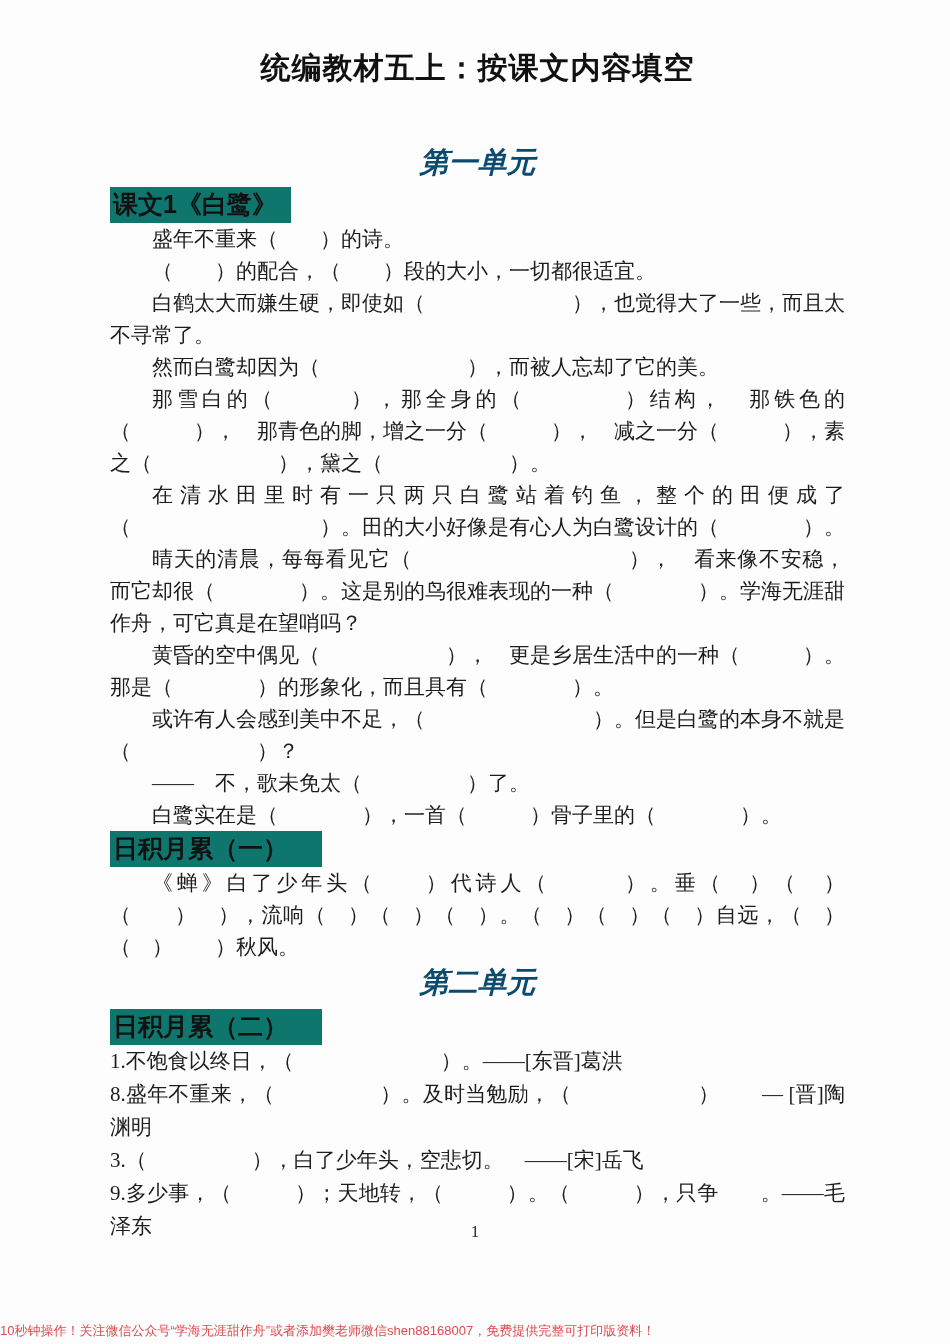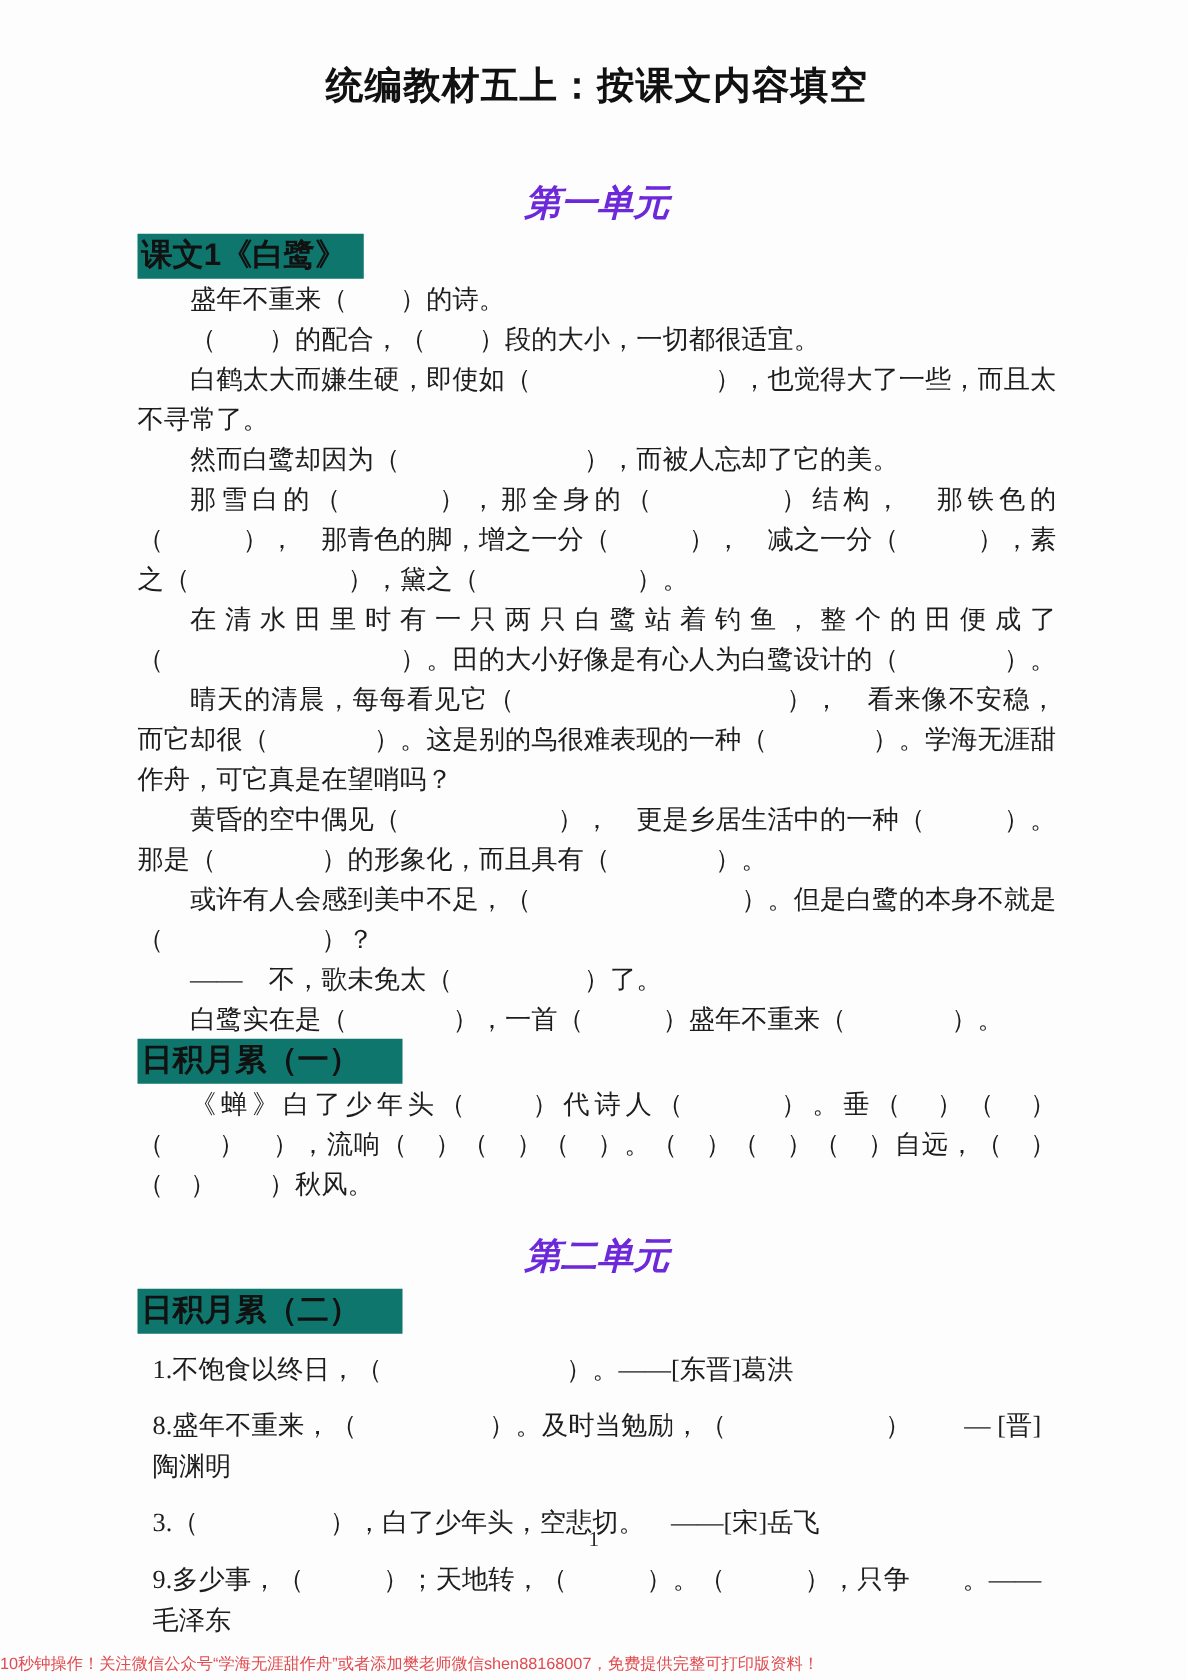--- a/index.html
+++ b/index.html
@@ -30,45 +30,45 @@
     letter-spacing: 1px;
     color: #111111;
   }
   .unit-title {
     margin: 0;
     text-align: center;
     font-family: "Liberation Serif", "DejaVu Serif", serif;
     font-style: italic;
     font-weight: 700;
     font-size: 29px;
-    color: #6d28d9;
+    color: #0c4a6e;
   }
   .unit-title.first { margin-top: 54px; margin-bottom: 4px; }
-  .unit-title.second { margin-top: 22px; margin-bottom: 6px; }
+  .unit-title.second { margin-top: 0; margin-bottom: 6px; }
   .section-head { margin: 0; line-height: 1; }
   .hl {
     display: inline-block;
     background: #0f766e;
     font-family: "Liberation Sans", "DejaVu Sans", sans-serif;
     font-weight: 700;
     font-size: 25px;
     color: #111111;
     padding: 5px 34px 6px 3px;
   }
   .hl.narrowpad { padding-right: 14px; }
   p.body {
     margin: 0;
     font-size: 21px;
     line-height: 32px;
     text-align: justify;
     text-indent: 2em;
     color: #1d1d1d;
   }
   p.item {
-    margin: 12px;
+    margin: 0;
     font-size: 21px;
     line-height: 33px;
     text-align: justify;
     text-indent: 0;
     color: #1d1d1d;
   }
   .page-number {
     position: absolute;
     top: 1222px;
     left: 0;
@@ -105,21 +105,21 @@
     <p class="body">盛年不重来（　　）的诗。</p>
     <p class="body">（　　）的配合，（　　）段的大小，一切都很适宜。</p>
     <p class="body">白鹤太大而嫌生硬，即使如（　　　　　　　），也觉得大了一些，而且太不寻常了。</p>
     <p class="body">然而白鹭却因为（　　　　　　　），而被人忘却了它的美。</p>
     <p class="body">那雪白的（　　　），那全身的（　　　　）结构，　那铁色的（　　　），　那青色的脚，增之一分（　　　），　减之一分（　　　），素之（　　　　　　），黛之（　　　　　　）。</p>
     <p class="body">在清水田里时有一只两只白鹭站着钓鱼，整个的田便成了（　　　　　　　　　）。田的大小好像是有心人为白鹭设计的（　　　　）。</p>
     <p class="body">晴天的清晨，每每看见它（　　　　　　　　　　），　看来像不安稳，　而它却很（　　　　）。这是别的鸟很难表现的一种（　　　　）。学海无涯甜作舟，可它真是在望哨吗？</p>
     <p class="body">黄昏的空中偶见（　　　　　　），　更是乡居生活中的一种（　　　）。那是（　　　　）的形象化，而且具有（　　　　）。</p>
     <p class="body">或许有人会感到美中不足，（　　　　　　　　）。但是白鹭的本身不就是（　　　　　　）？</p>
     <p class="body">——　不，歌未免太（　　　　　）了。</p>
-    <p class="body">白鹭实在是（　　　　），一首（　　　）盛年不重来（　　　　）。</p>
+    <p class="body">白鹭实在是（　　　　），一首（　　　）骨子里的（　　　　）。</p>
 
     <div class="section-head">
       <span class="hl">日积月累（一）</span>
     </div>
 
     <p class="body">《蝉》白了少年头（　　）代诗人（　　　）。垂（　）（　）（　　）　），流响（　）（　）（　）。（　）（　）（　）自远，（　）（　）　　）秋风。</p>
 
     <h2 class="unit-title second">第二单元</h2>
 
     <div class="section-head">

